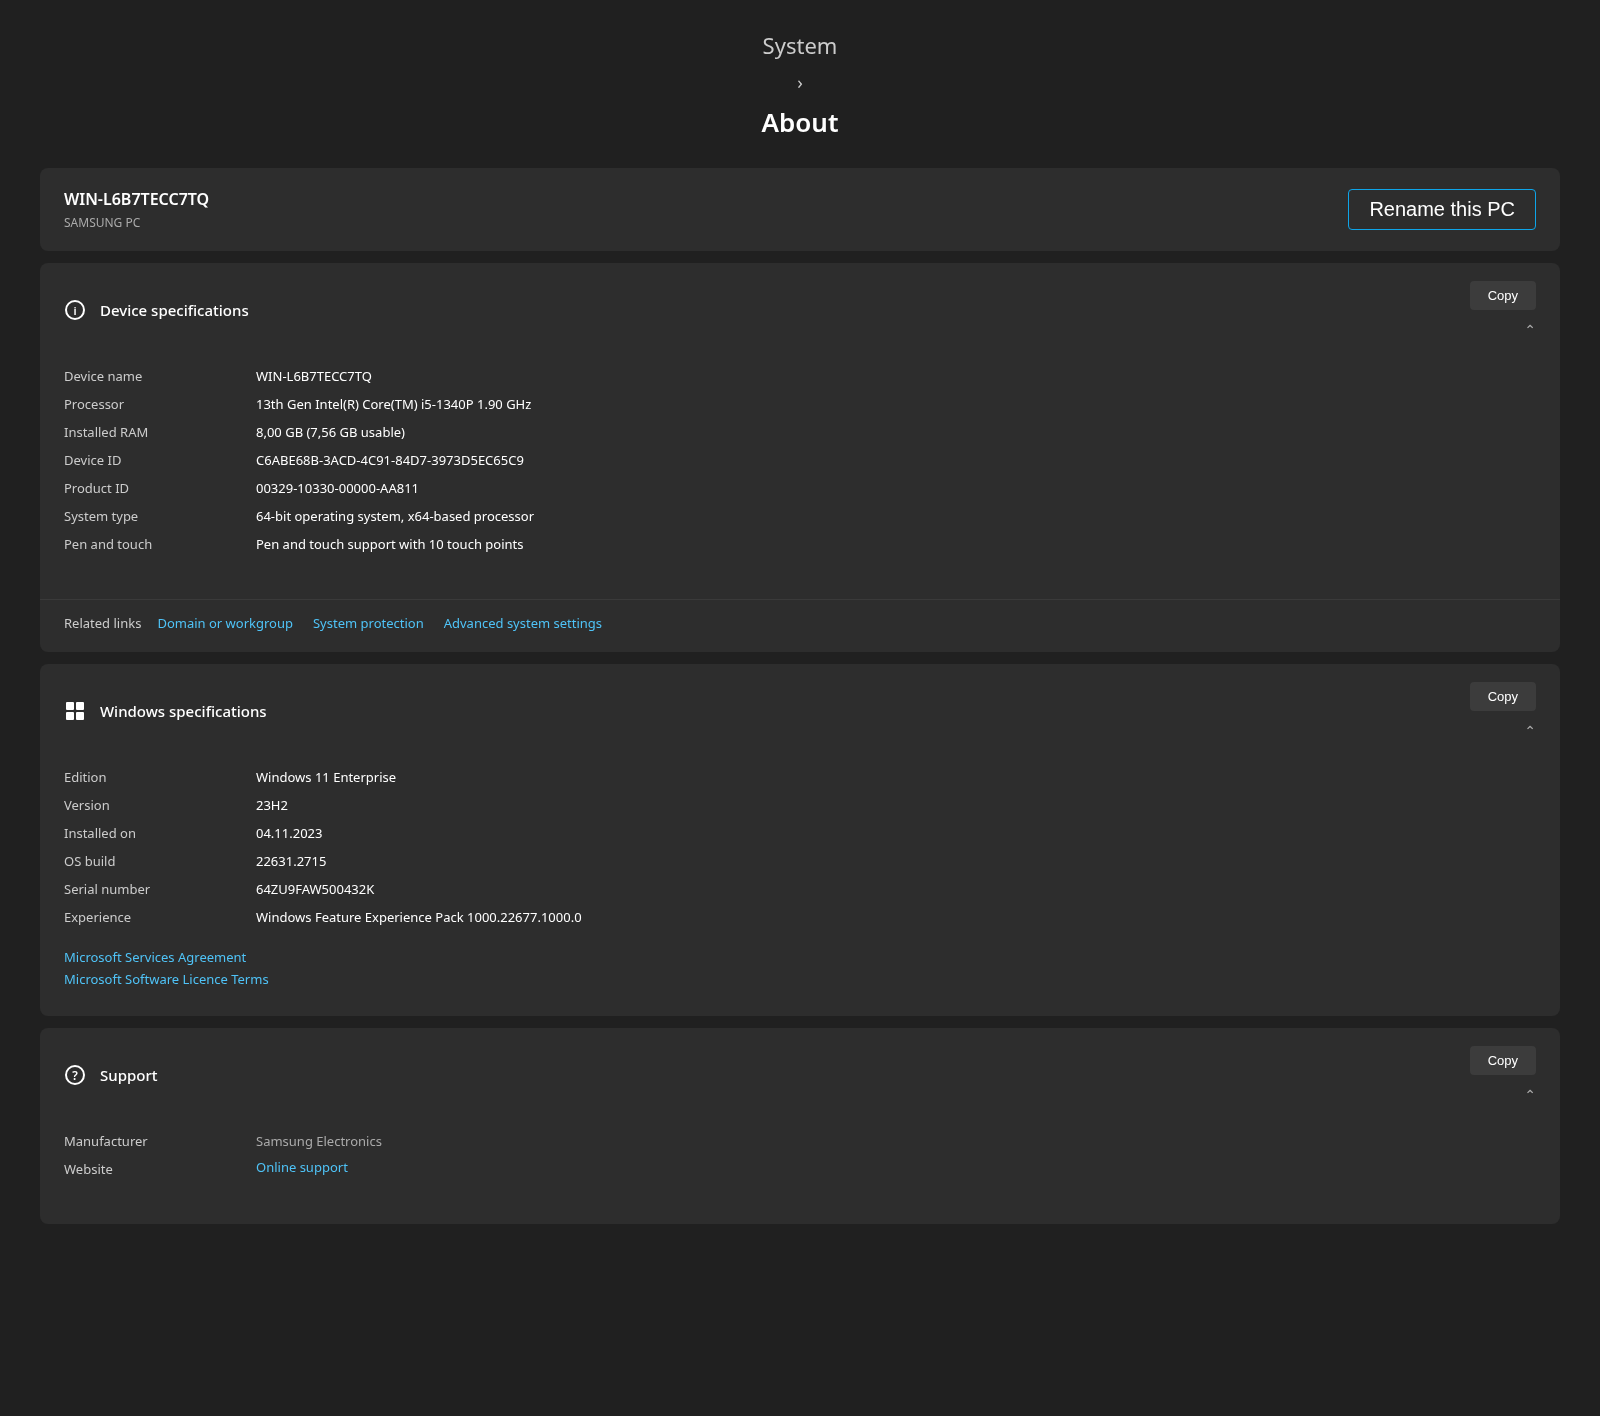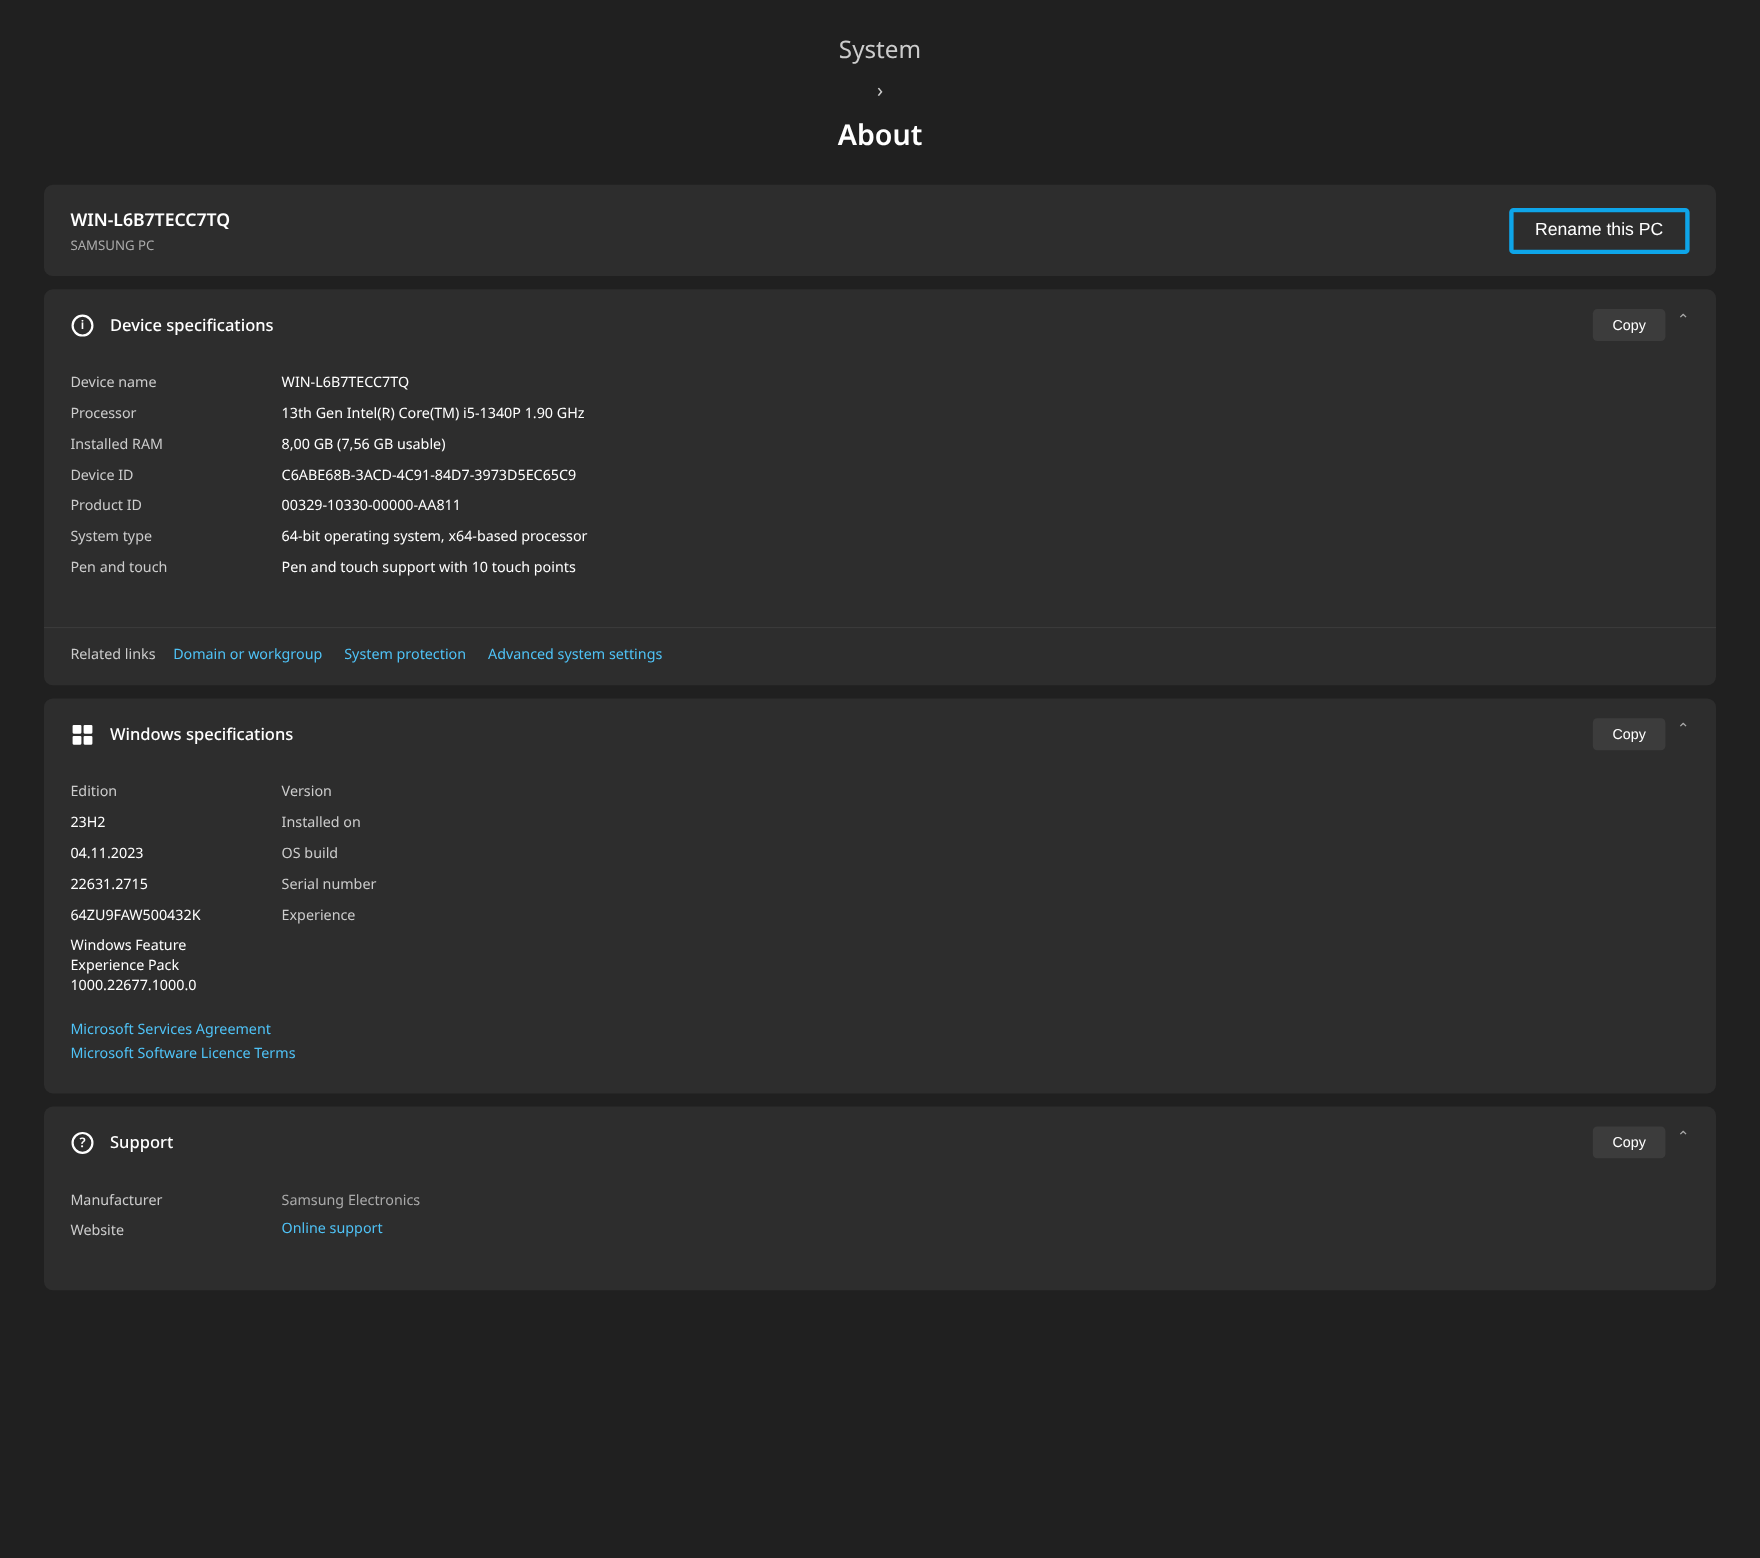--- a/index.html
+++ b/index.html
@@ -59,25 +59,25 @@
     }
 
     .pc-type {
       font-size: 12px;
       color: #aaaaaa;
       margin-top: 4px;
     }
 
     .rename-btn {
       background-color: transparent;
-      border: 4px solid #0ea5e9;
+      border: 1px solid #0ea5e9;
       border-radius: 4px;
       color: #ffffff;
       padding: 8px 20px;
-      font-size: 16px;
+      font-size: 20px;
       cursor: pointer;
       white-space: nowrap;
     }
 
     .section-card {
       background-color: #2d2d2d;
       border-radius: 8px;
       margin-bottom: 12px;
       overflow: hidden;
     }
@@ -106,22 +106,23 @@
     }
 
     .section-title {
       font-size: 15px;
       font-weight: 500;
       color: #ffffff;
     }
 
     .section-header-right {
       display: flex;
-      align-items: flex-start;
+      align-items: flex-end;
       gap: 10px;
+      flex-direction: column;
     }
 
     .copy-btn {
       background-color: #3c3c3c;
       border: none;
       border-radius: 4px;
       color: #ffffff;
       padding: 7px 18px;
       font-size: 13px;
       cursor: pointer;
@@ -309,20 +310,21 @@
     <div class="section-header-right">
       <button class="copy-btn">Copy</button>
       <span class="chevron-icon">⌃</span>
     </div>
   </div>
 
   <div class="section-content">
     <div class="spec-table">
 
       <span class="spec-label">Edition</span>
+      <span class="spec-value">Windows 11 Enterprise</span>
 
       <span class="spec-label">Version</span>
       <span class="spec-value">23H2</span>
 
       <span class="spec-label">Installed on</span>
       <span class="spec-value">04.11.2023</span>
 
       <span class="spec-label">OS build</span>
       <span class="spec-value">22631.2715</span>
 

